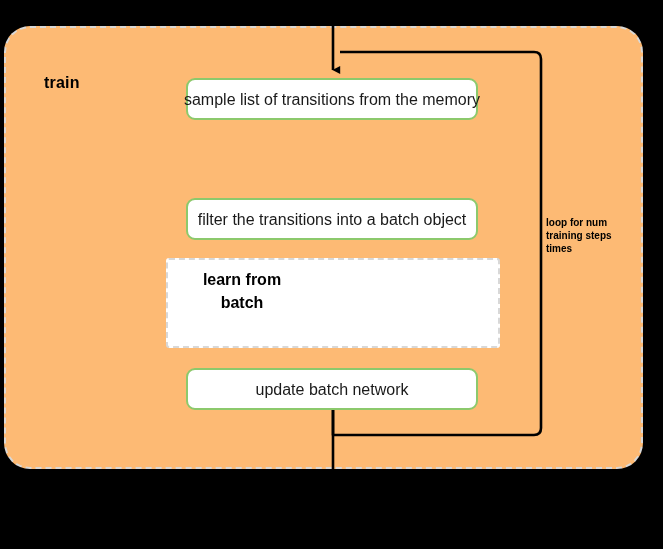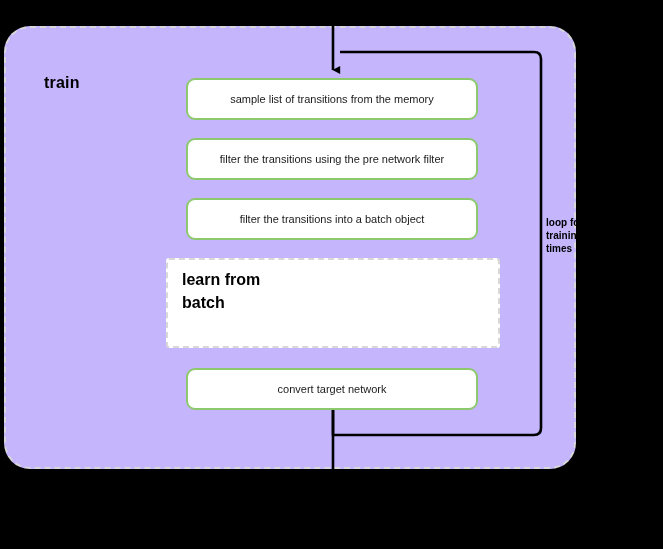--- a/index.html
+++ b/index.html
@@ -19,24 +19,24 @@
     width: 663px;
     height: 549px;
     background: #000000;
   }
 
   
   #train-container {
     position: absolute;
     left: 4px;
     top: 26px;
-    width: 572px;
+    width: 639px;
     height: 443px;
     box-sizing: border-box;
-    background: #c4b5fd;
+    background: #fdba74;
     border: 2px dashed #d8d8d8;
     border-radius: 26px;
   }
 
   #train-title {
     position: absolute;
     left: 38px;
     top: 46px;
     font-size: 16px;
     font-weight: bold;
@@ -53,21 +53,21 @@
     height: 42px;
     box-sizing: border-box;
     background: #ffffff;
     border: 2px solid #8cc96c;
     border-radius: 9px;
     display: flex;
     align-items: center;
     justify-content: center;
   }
   .step-box .step-label {
-    font-size: 11px;
+    font-size: 16px;
     color: #1a1a1a;
     text-align: center;
     line-height: 13px;
     white-space: nowrap;
   }
 
   #step-sample       { top: 78px;  }
   #step-filter       { top: 138px; }
   #step-convert      { top: 198px; }
   #step-update       { top: 368px; }
@@ -76,20 +76,21 @@
   #learn-box {
     position: absolute;
     left: 166px;
     top: 258px;
     width: 334px;
     height: 90px;
     box-sizing: border-box;
     background: #ffffff;
     border: 2px dashed #d8d8d8;
     border-radius: 3px;
+    text-align: center;
   }
   #learn-title {
     position: absolute;
     left: 14px;
     top: 8px;
     width: 120px;
     font-size: 16px;
     font-weight: bold;
     line-height: 23px;
     color: #000000;
@@ -124,34 +125,31 @@
 <div id="canvas">
 
   <div id="train-container">
     <div id="train-title">train</div>
   </div>
 
   <div class="step-box" id="step-sample">
     <span class="step-label">sample list of transitions from the memory</span>
   </div>
 
-  <div class="step-box" id="step-filter">
-    <span class="step-label">filter the transitions using the pre network filter</span>
-  </div>
 
   <div class="step-box" id="step-convert">
     <span class="step-label">filter the transitions into a batch object</span>
   </div>
 
   <div id="learn-box">
     <div id="learn-title">learn from batch</div>
   </div>
 
   <div class="step-box" id="step-update">
-    <span class="step-label">convert target network</span>
+    <span class="step-label">update batch network</span>
   </div>
 
   <svg id="connectors" viewBox="0 0 663 549" width="663" height="549" xmlns="http://www.w3.org/2000/svg">
     <defs>
       <marker id="arrowhead" markerWidth="9" markerHeight="9" refX="4.2" refY="7.6" orient="auto" markerUnits="userSpaceOnUse">
         <path d="M0.3,0.4 L4.2,8.2 L8.1,0.4 Z" fill="#000000"></path>
       </marker>
     </defs>
 
     <path d="M333,0 L333,70" stroke="#000000" stroke-width="2.6" fill="none" marker-end="url(#arrowhead)"></path>

